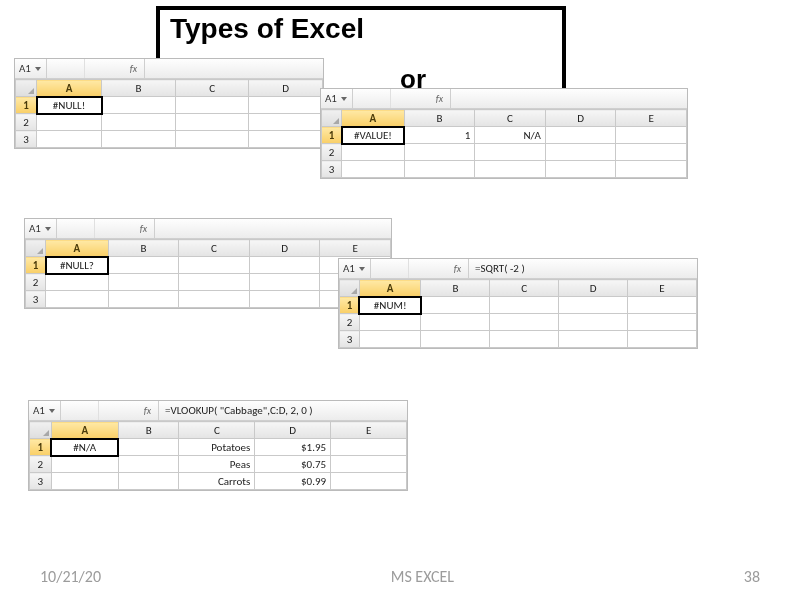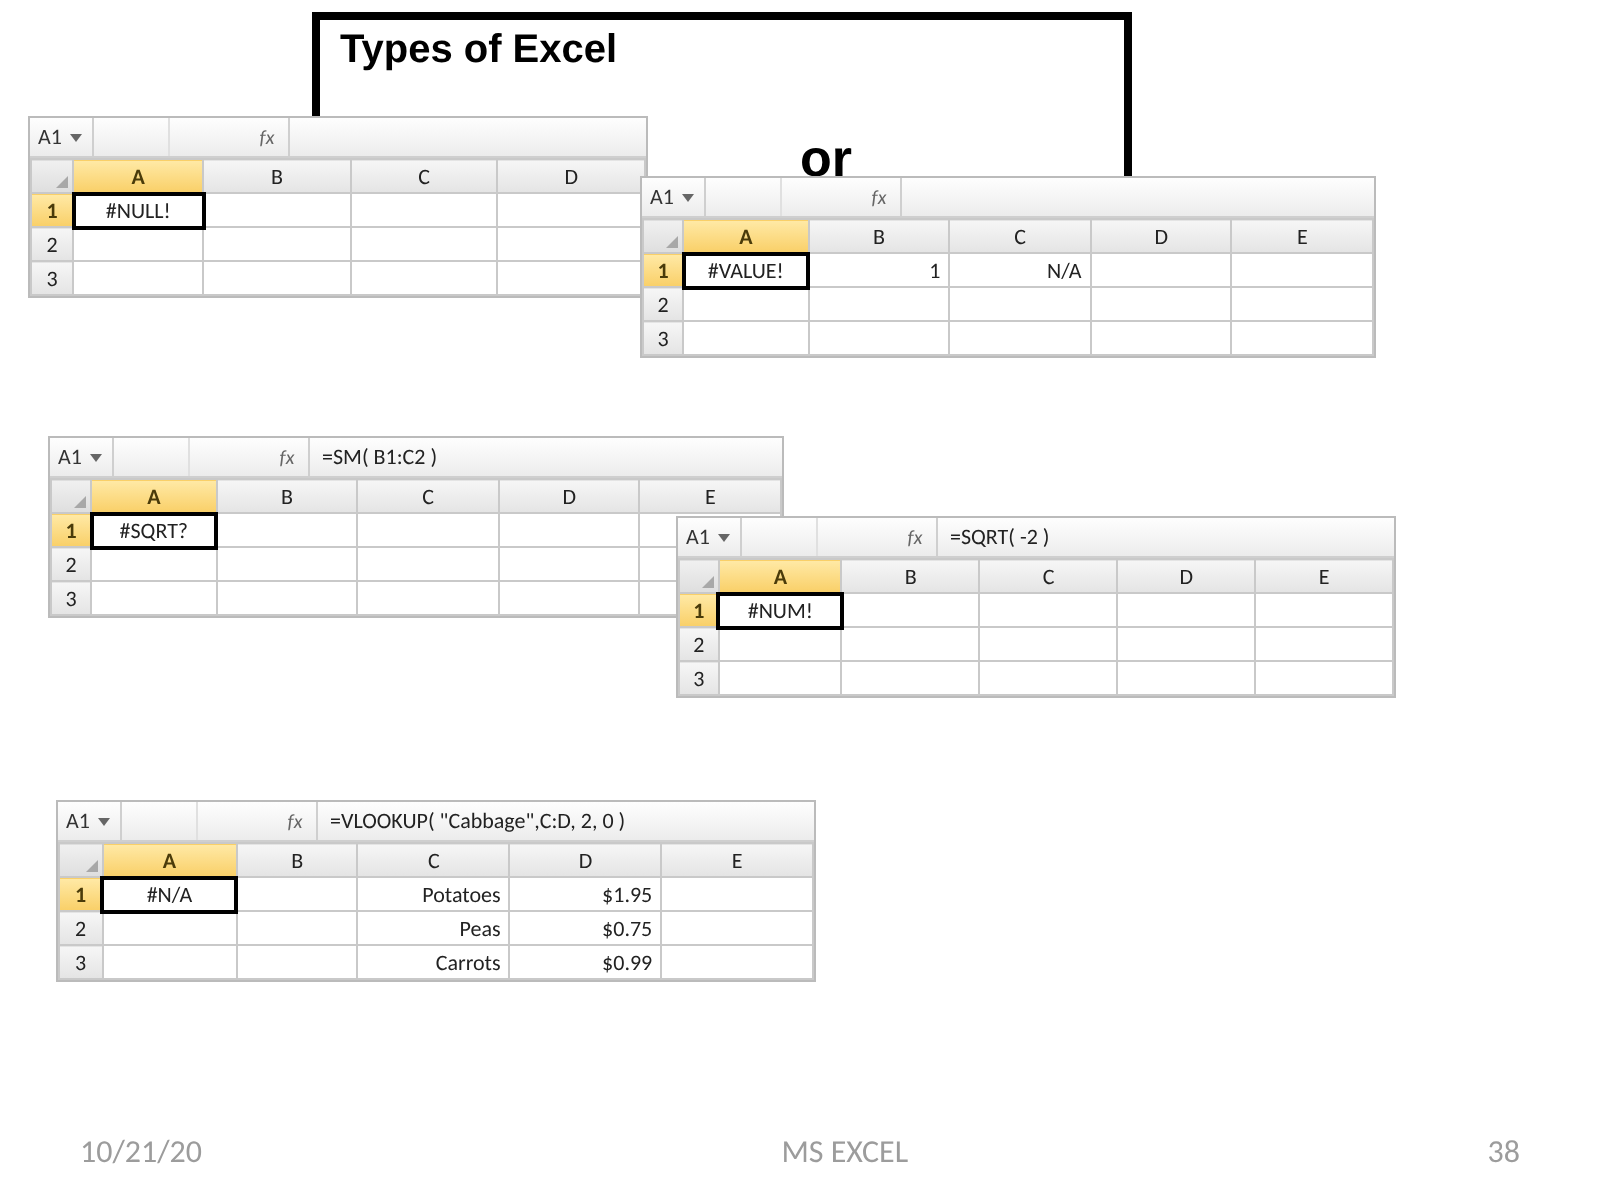--- a/index.html
+++ b/index.html
@@ -14,21 +14,21 @@
     position: relative;
   }
   .title-box {
     position: absolute;
     top: 6px;
     left: 156px;
     width: 410px;
     height: 92px;
     border: 4px solid #000;
     padding: 4px 10px;
-    font-size: 20px;
+    font-size: 28px;
     font-weight: 700;
     font-family: Verdana, Arial, sans-serif;
     line-height: 1.1;
   }
   .title-or {
     position: absolute;
     top: 64px;
     left: 400px;
     font-size: 26px;
     font-weight: 700;
@@ -256,35 +256,34 @@
 </div>
 
 <div id="s3" class="excel-snip">
   <div class="formula-row">
     <div class="namebox">
         <span>A1</span>
         <span class="dd"></span>
       </div>
     <div class="gap"></div>
     <div class="fx">fx</div>
-    <div class="formula-bar">=SM( B1:C2 )</div>
   </div>
   <table class="sheet">
     <tbody>
         <tr>
       <th class="corner"></th>
       <th class="sel col-a">A</th>
       <th class="col-o">B</th>
       <th class="col-o">C</th>
       <th class="col-o">D</th>
       <th class="col-o">E</th>
     </tr>
     <tr>
       <th class="sel">1</th>
-      <td class="active">#SQRT?</td>
+      <td class="active">#NULL?</td>
       <td></td>
           <td></td>
           <td></td>
           <td></td>
     </tr>
     <tr>
       <th>2</th>
       <td></td>
           <td></td>
           <td></td>

